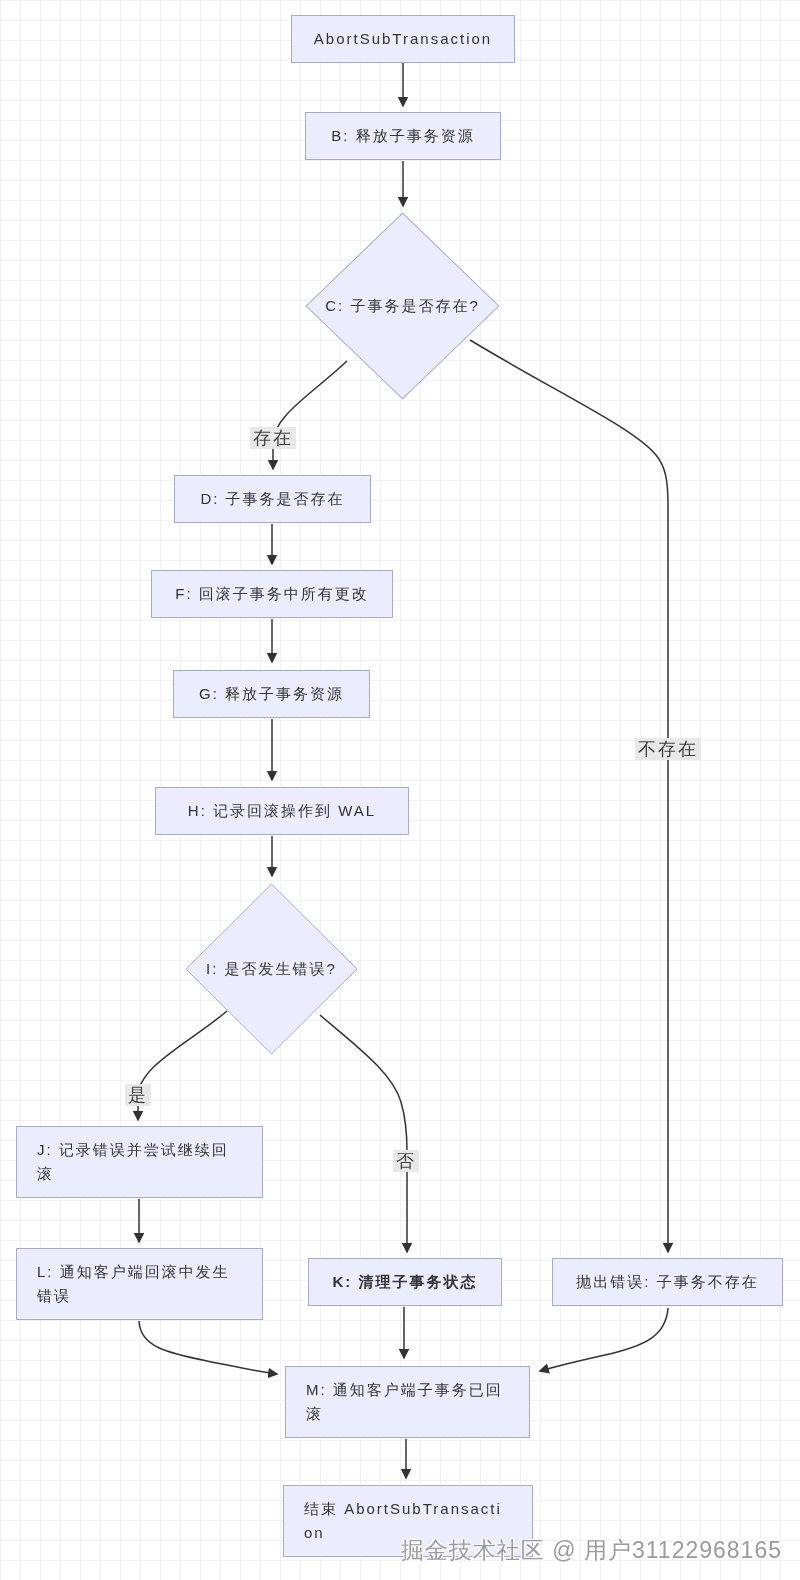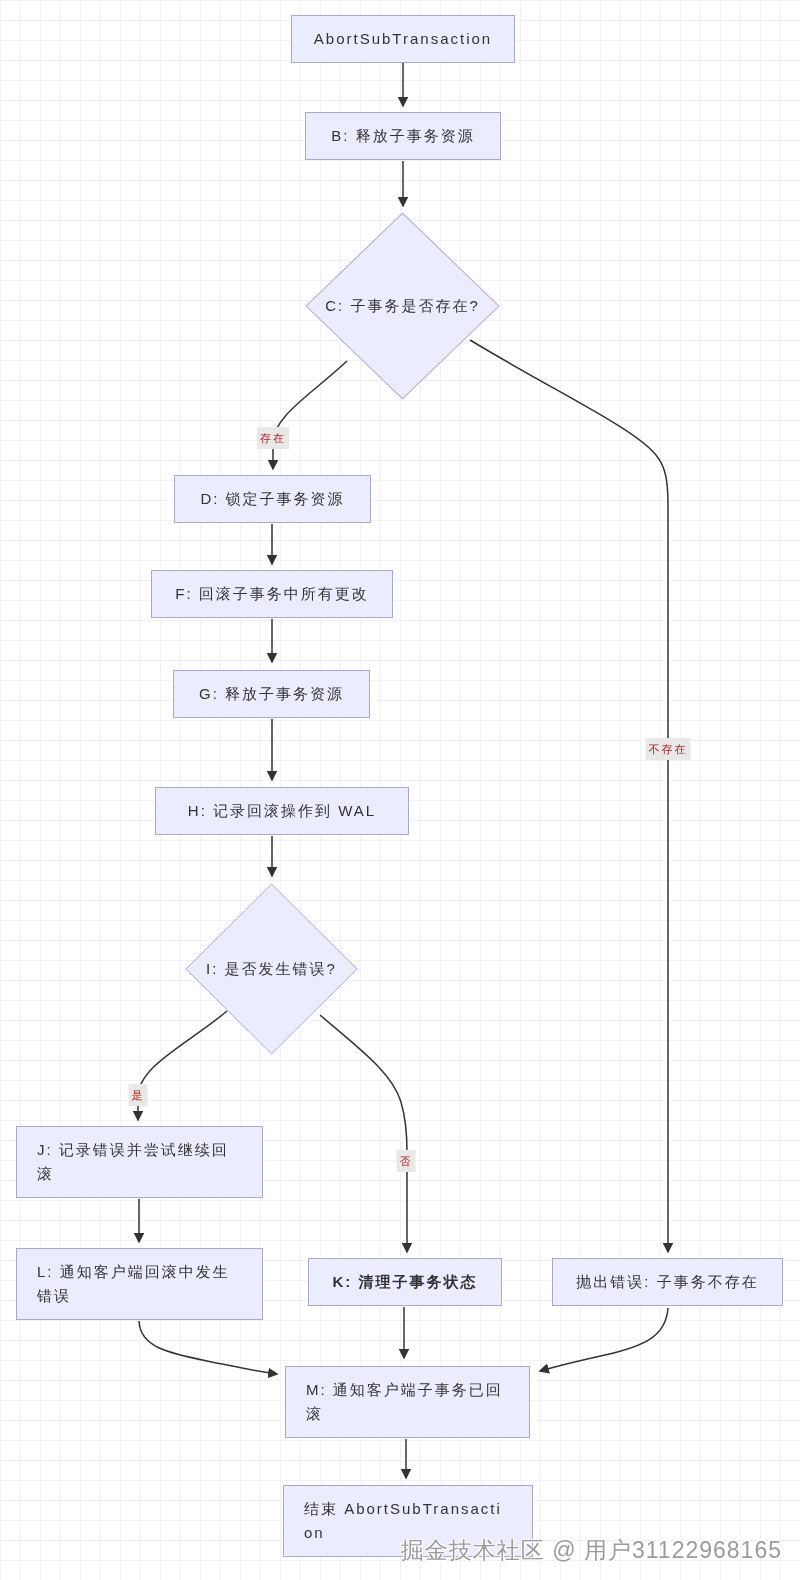--- a/index.html
+++ b/index.html
@@ -30,21 +30,21 @@
     position:absolute;z-index:2;
     display:flex;align-items:center;justify-content:center;
   }
   .diamond svg{position:absolute;left:0;top:0;width:100%;height:100%;}
   .diamond .txt{
     position:relative;z-index:3;color:#333333;font-size:15px;
     letter-spacing:2px;white-space:nowrap;
   }
   .elabel{
     position:absolute;z-index:3;transform:translate(-50%,-50%);
-    background:#e8e8e8;color:#b91c1c;font-size:11px;letter-spacing:2px;
+    background:#e8e8e8;color:#404040;font-size:18px;letter-spacing:2px;
     line-height:22px;padding:0 3px;white-space:nowrap;
   }
   .watermark{
     position:absolute;z-index:4;right:18px;bottom:14px;
     color:#9b9b9b;font-size:23px;letter-spacing:1px;white-space:nowrap;
     text-shadow:1px 1px 0 #ffffff,-1px -1px 0 rgba(255,255,255,.9),
                 1px -1px 0 rgba(255,255,255,.7),-1px 1px 0 rgba(255,255,255,.7);
   }
 </style>
 </head>
@@ -94,21 +94,21 @@
 
   <div class="elabel" style="left:273px;top:438px;">
     <span>存在</span>
   </div>
 
   <div class="elabel" style="left:668px;top:749px;">
     <span>不存在</span>
   </div>
 
   <div class="node single" style="left:174px;top:475px;width:197px;height:48px;">
-    <span class="txt">D: 锁定子事务资源</span>
+    <span class="txt">D: 子事务是否存在</span>
   </div>
 
   <div class="node single" style="left:151px;top:570px;width:242px;height:48px;">
     <span class="txt">F: 回滚子事务中所有更改</span>
   </div>
 
   <div class="node single" style="left:173px;top:670px;width:197px;height:48px;">
     <span class="txt">G: 释放子事务资源</span>
   </div>
 

